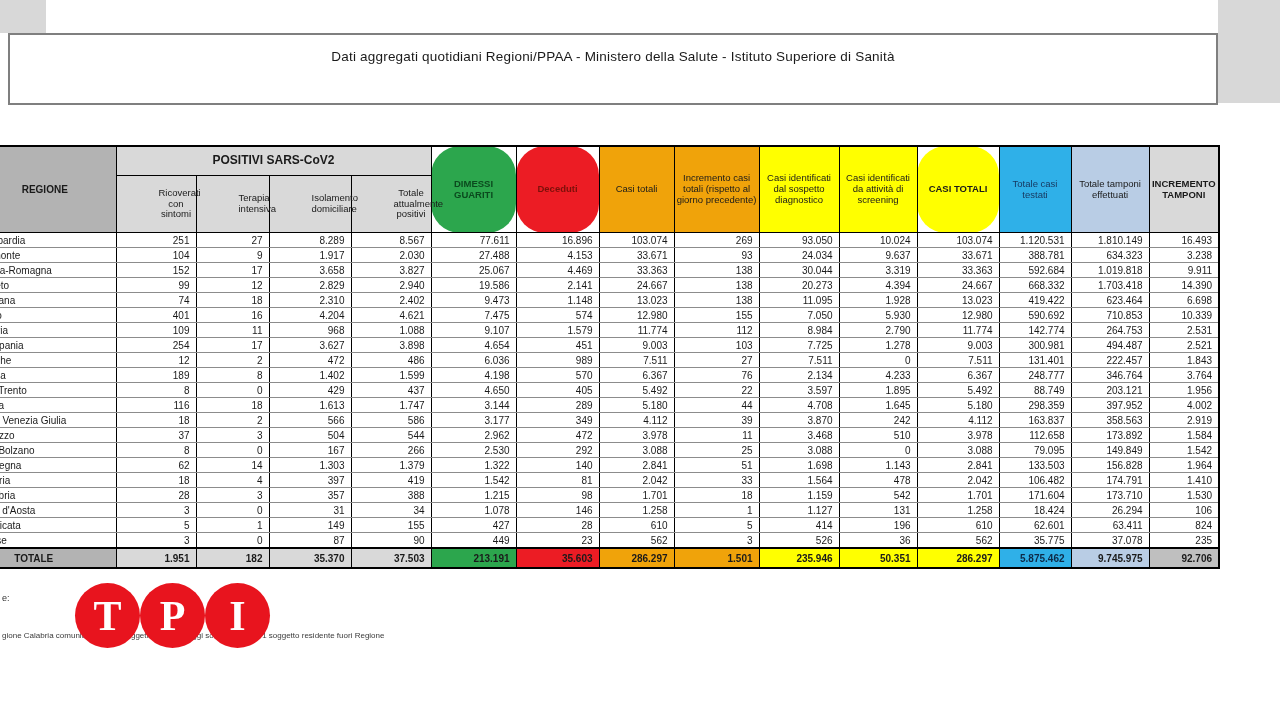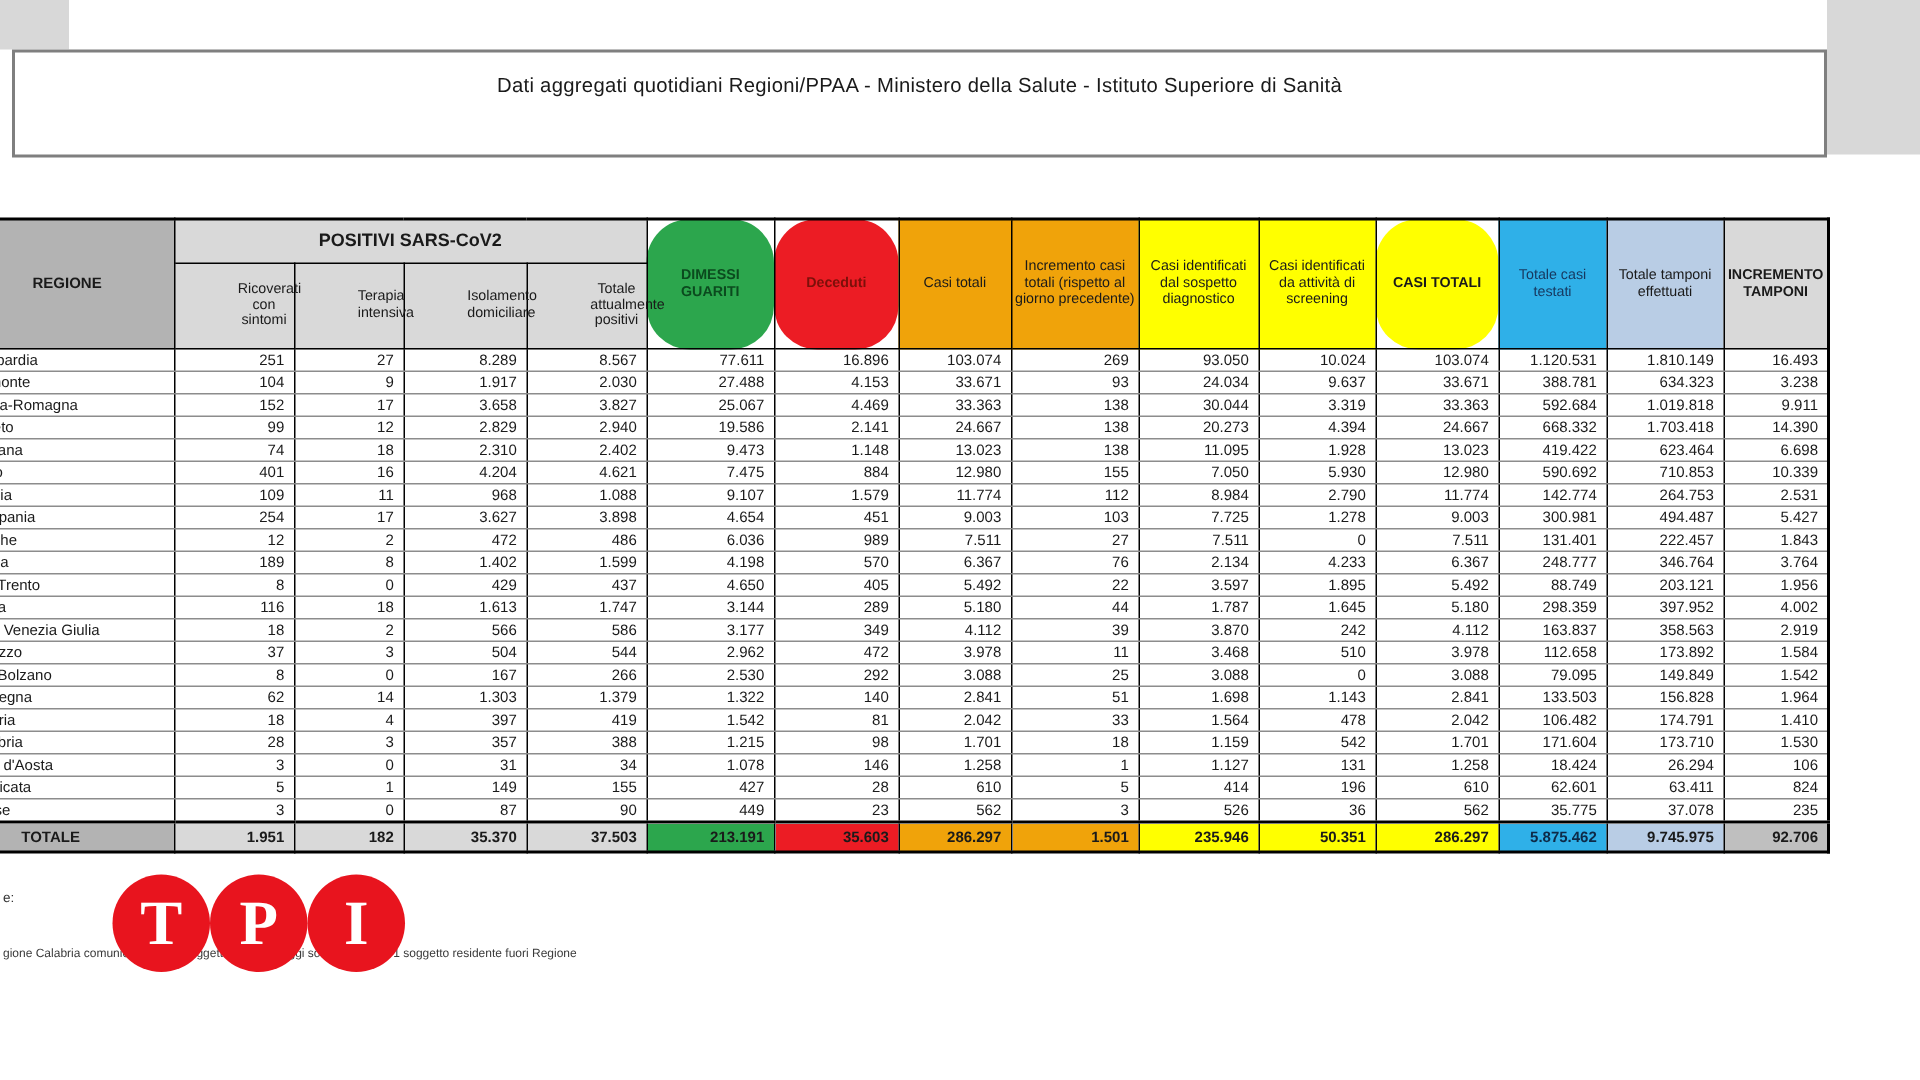--- a/index.html
+++ b/index.html
@@ -218,21 +218,21 @@
           <td class="tc12">623.464</td>
           <td class="tc13">6.698</td>
         </tr>
         <tr>
           <td class="reg">Lazio</td>
           <td class="tc0">401</td>
           <td class="tc1">16</td>
           <td class="tc2">4.204</td>
           <td class="tc3">4.621</td>
           <td class="tc4">7.475</td>
-          <td class="tc5">884</td>
+          <td class="tc5">574</td>
           <td class="tc6">12.980</td>
           <td class="tc7">155</td>
           <td class="tc8">7.050</td>
           <td class="tc9">5.930</td>
           <td class="tc10">12.980</td>
           <td class="tc11">590.692</td>
           <td class="tc12">710.853</td>
           <td class="tc13">10.339</td>
         </tr>
         <tr>
@@ -260,21 +260,21 @@
           <td class="tc3">3.898</td>
           <td class="tc4">4.654</td>
           <td class="tc5">451</td>
           <td class="tc6">9.003</td>
           <td class="tc7">103</td>
           <td class="tc8">7.725</td>
           <td class="tc9">1.278</td>
           <td class="tc10">9.003</td>
           <td class="tc11">300.981</td>
           <td class="tc12">494.487</td>
-          <td class="tc13">5.427</td>
+          <td class="tc13">2.521</td>
         </tr>
         <tr>
           <td class="reg">Marche</td>
           <td class="tc0">12</td>
           <td class="tc1">2</td>
           <td class="tc2">472</td>
           <td class="tc3">486</td>
           <td class="tc4">6.036</td>
           <td class="tc5">989</td>
           <td class="tc6">7.511</td>
@@ -323,21 +323,21 @@
         <tr>
           <td class="reg">Sicilia</td>
           <td class="tc0">116</td>
           <td class="tc1">18</td>
           <td class="tc2">1.613</td>
           <td class="tc3">1.747</td>
           <td class="tc4">3.144</td>
           <td class="tc5">289</td>
           <td class="tc6">5.180</td>
           <td class="tc7">44</td>
-          <td class="tc8">1.787</td>
+          <td class="tc8">4.708</td>
           <td class="tc9">1.645</td>
           <td class="tc10">5.180</td>
           <td class="tc11">298.359</td>
           <td class="tc12">397.952</td>
           <td class="tc13">4.002</td>
         </tr>
         <tr>
           <td class="reg">Friuli Venezia Giulia</td>
           <td class="tc0">18</td>
           <td class="tc1">2</td>

